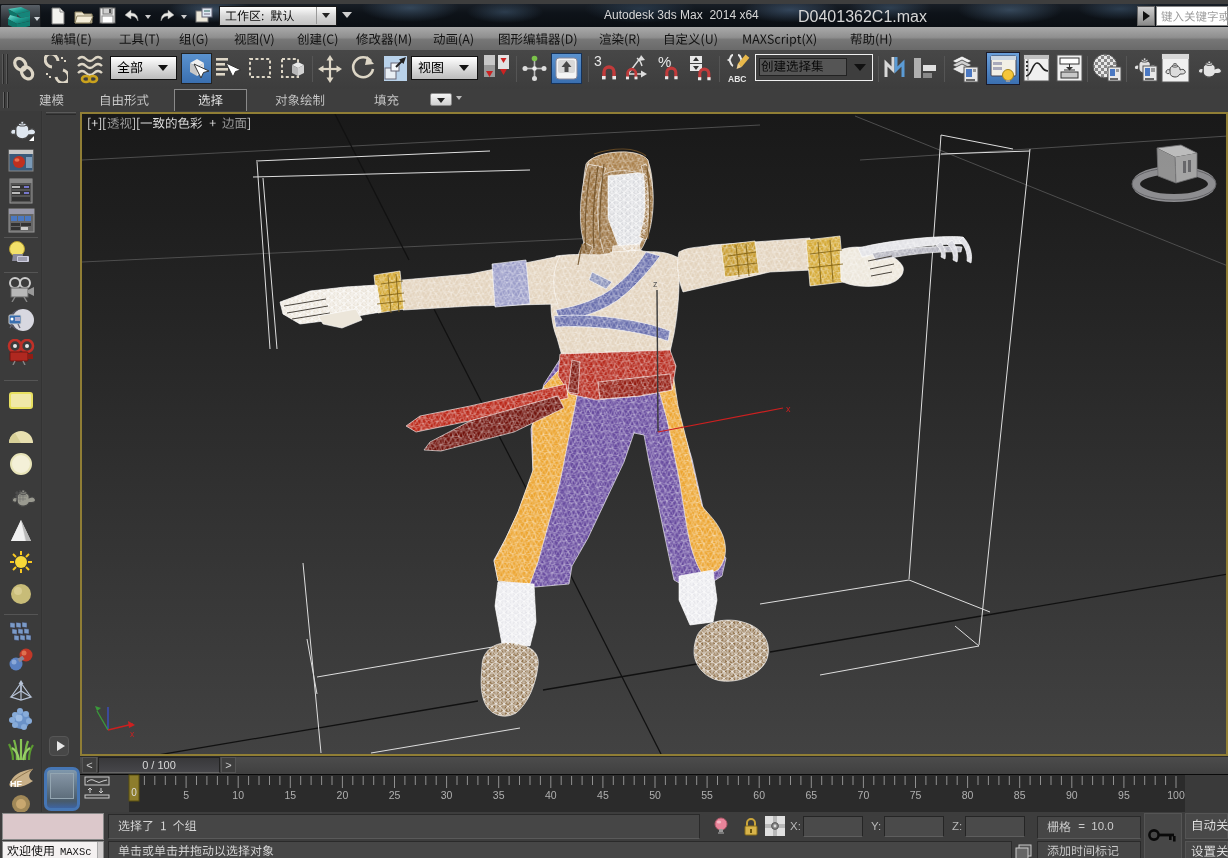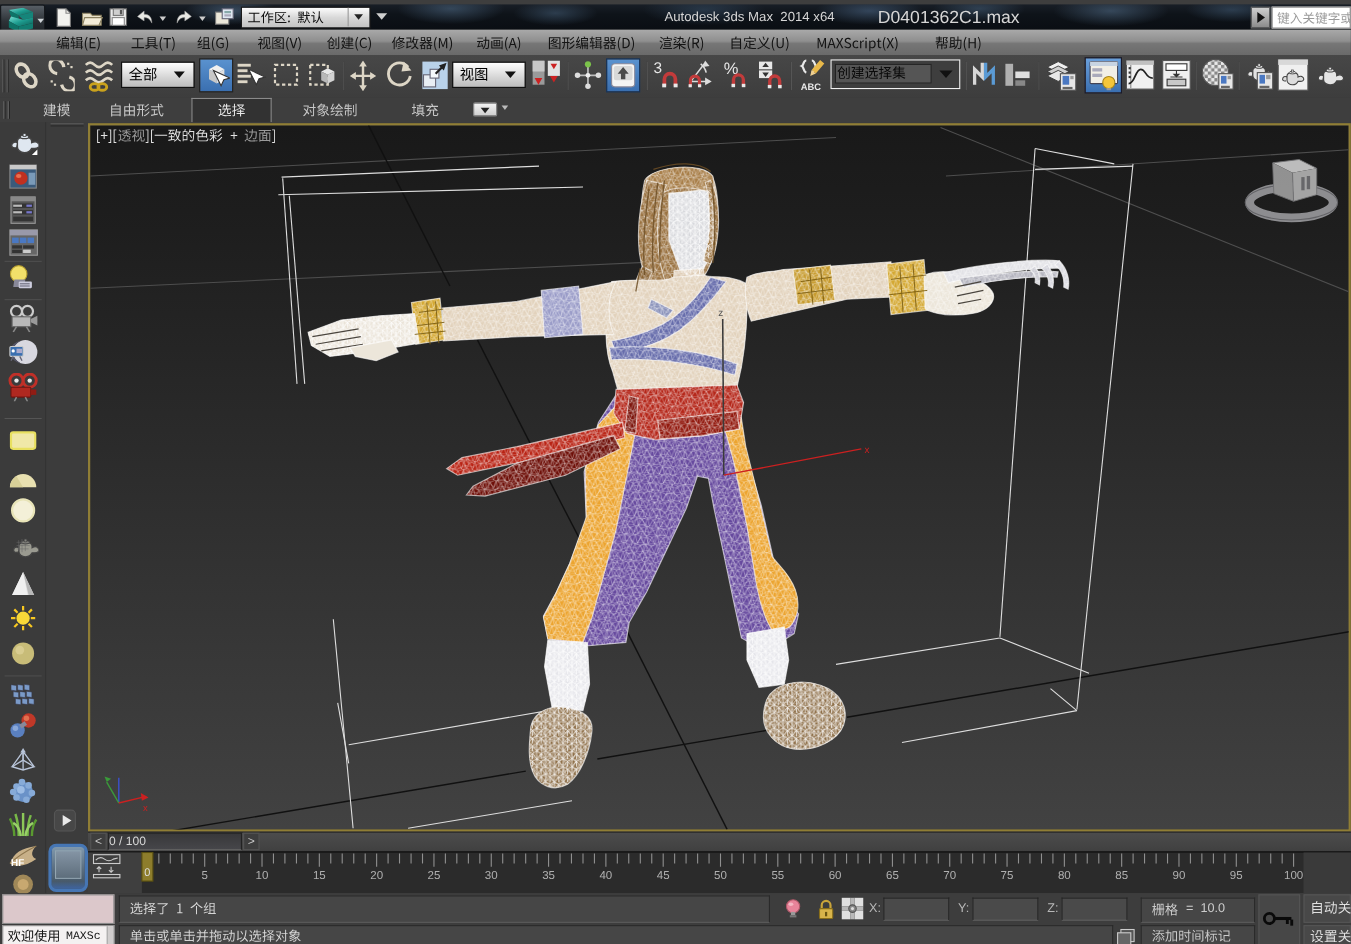--- a/index.html
+++ b/index.html
@@ -847,21 +847,21 @@
       <path d="M1.4 14.9H3.9V2.8H1.4V3.5H3.1V14.2H1.4Z" fill="#e2e2e2"></path>
     </svg>
     <div class="abs" style="left:49px;top:732px;width:20px;height:20px;background:#474747;border:1px solid #565656;border-radius:4px">
 <div class="abs" style="left:7px;top:4px;width:0;height:0;border-left:8px solid #e8e8e8;border-top:5px solid transparent;border-bottom:5px solid transparent"></div>
     </div>
     <div class="abs" style="left:44px;top:763px;width:36px;height:44px;background:linear-gradient(180deg,#8098ac,#5c7082 50%,#485a6a 82%,#3e64a0);border:3px solid #4676b4;border-radius:7px">
 <div class="abs" style="left:3px;top:3px;width:24px;height:26px;background:linear-gradient(180deg,#8494a4,#5e6e7c);border:1px solid #93a5b1"></div>
     </div>
     <div class="abs" style="left:80px;top:752px;width:1148px;height:18px;background:linear-gradient(180deg,#4c4c4c,#404040);border-top:1px solid #2a2a2a"></div>
     <div class="abs" style="left:82px;top:753px;width:15px;height:16px;background:#3e3e3e;border:1px solid #555;color:#ccc;font-size:11px;text-align:center;line-height:14px">&lt;</div>
-    <div class="abs" style="left:98px;top:753px;width:122px;height:16px;background:linear-gradient(180deg,#38383a,#46464a);border:1px solid #222;border-bottom-color:#666;color:#d8d8d8;font-size:11px;text-align:left;line-height:15px">0 / 100</div>
+    <div class="abs" style="left:98px;top:753px;width:122px;height:16px;background:linear-gradient(180deg,#38383a,#46464a);border:1px solid #222;border-bottom-color:#666;color:#d8d8d8;font-size:11px;text-align:center;line-height:15px">0 / 100</div>
     <div class="abs" style="left:221px;top:753px;width:15px;height:16px;background:#3e3e3e;border:1px solid #555;color:#ccc;font-size:11px;text-align:center;line-height:14px">&gt;</div>
     <div class="abs" style="left:80px;top:770px;width:1148px;height:38px;background:#2b2b2b;border-top:1px solid #0a0a0a"></div>
     <div class="abs" style="left:80px;top:771px;width:49px;height:37px;background:#3f3f3f"></div>
     <div class="abs" style="left:1185px;top:771px;width:43px;height:37px;background:#3a3a3a"></div>
     <svg class="abs" style="left:84px;top:772px" width="26" height="23" viewBox="0 0 26 23">
 <rect x="1" y="1" width="24" height="8" fill="none" stroke="#ccc"></rect>
 <path d="M3 6 Q7 2 11 5 T19 5 L23 4" stroke="#ccc" fill="none"></path>
 <path d="M6 12 L6 17 M4 14 L6 12 L8 14" stroke="#ccc" fill="none"></path>
 <path d="M17 12 L17 17 M15 15 L17 17 L19 15" stroke="#ccc" fill="none"></path>
 <rect x="1" y="19" width="24" height="3" fill="none" stroke="#ccc"></rect>

